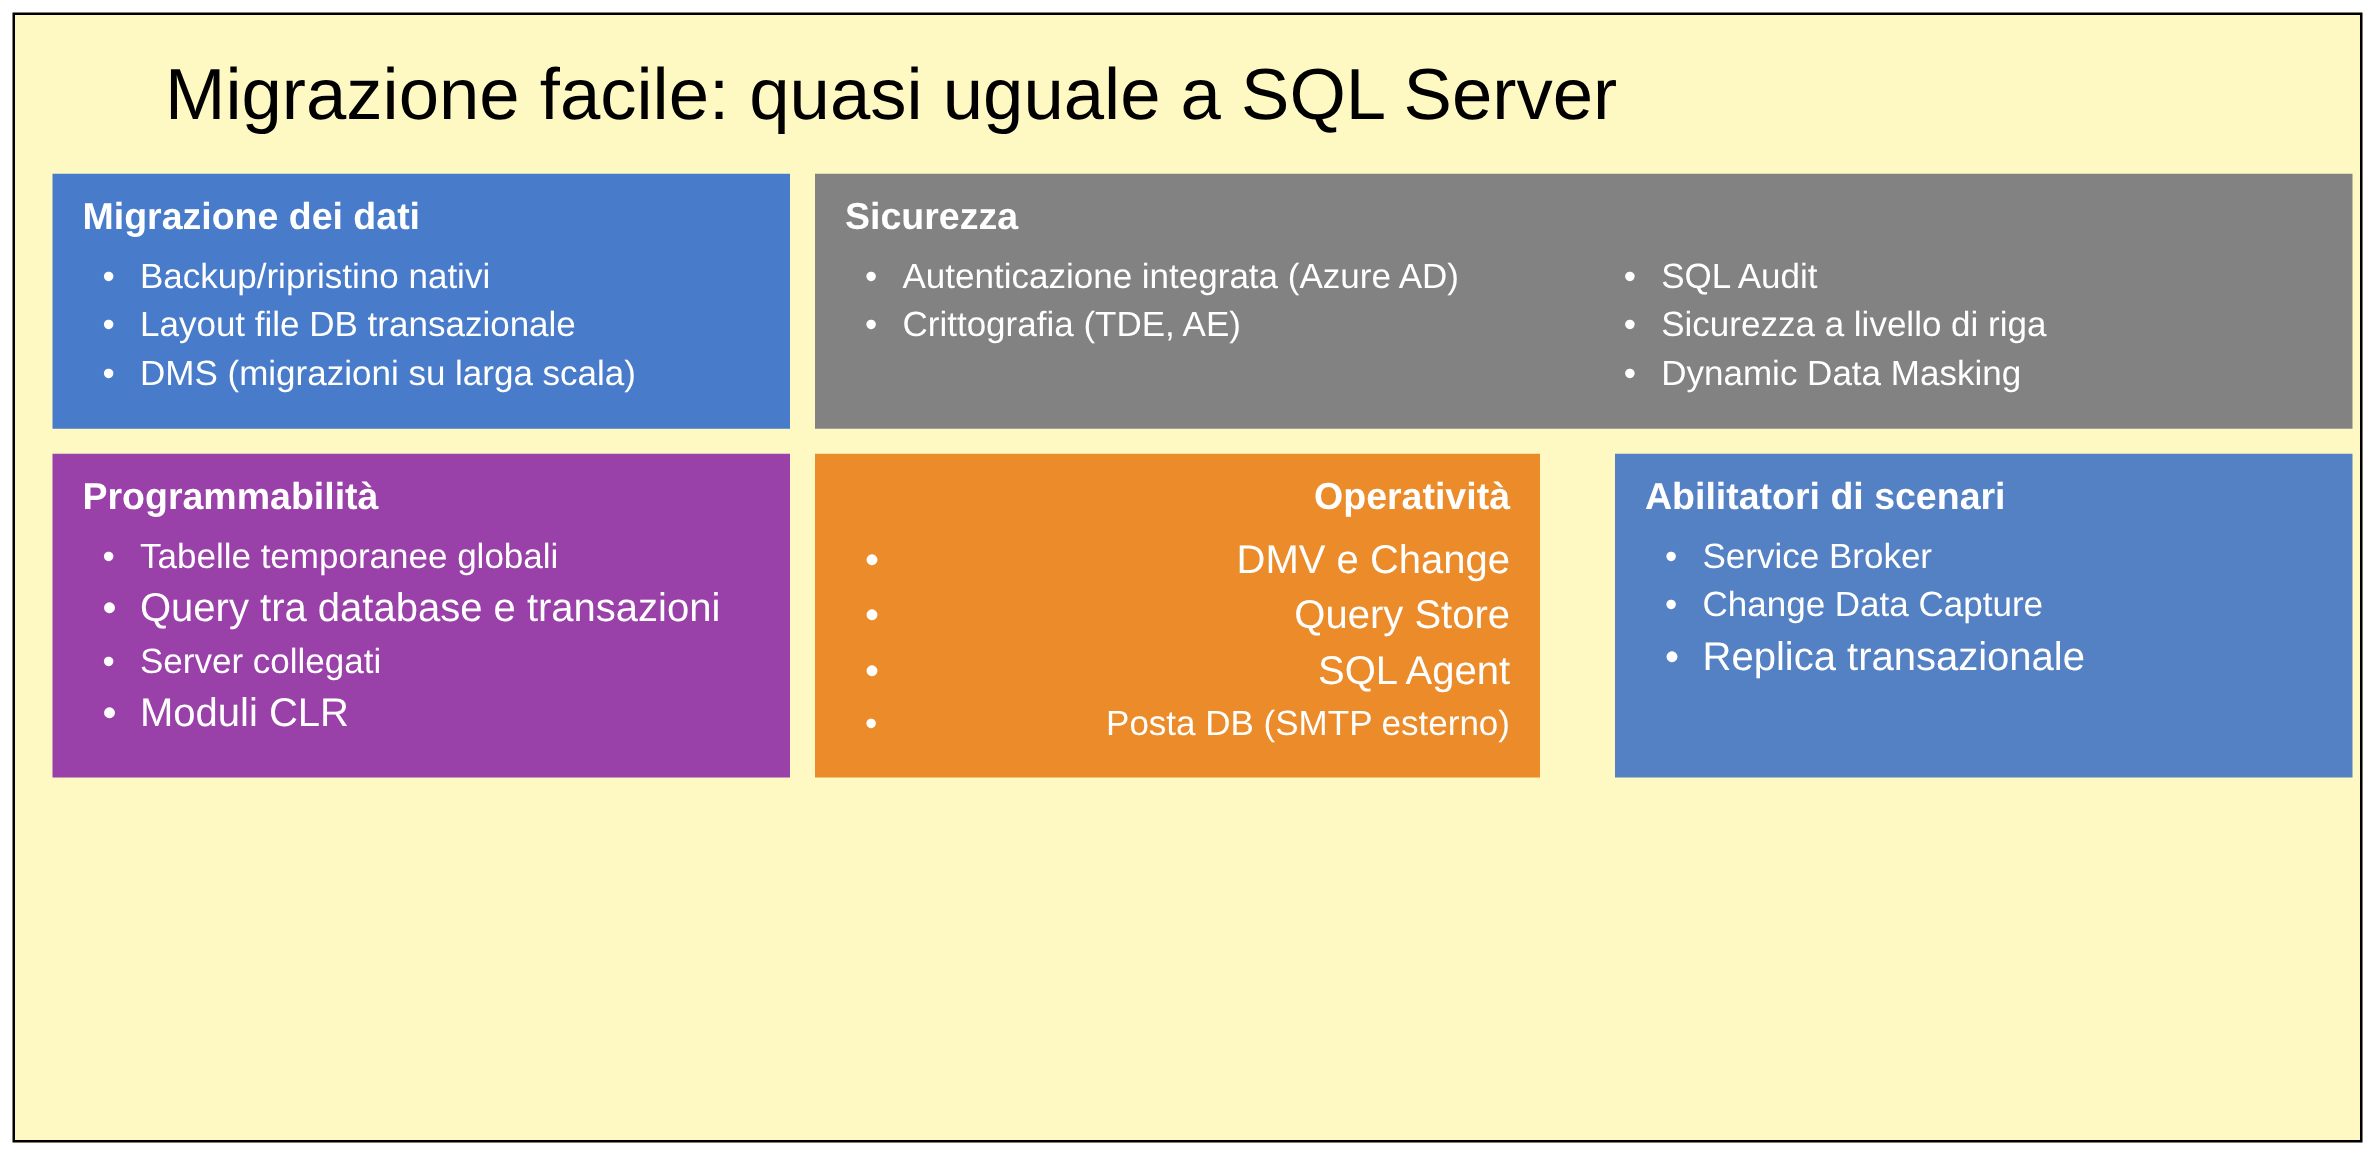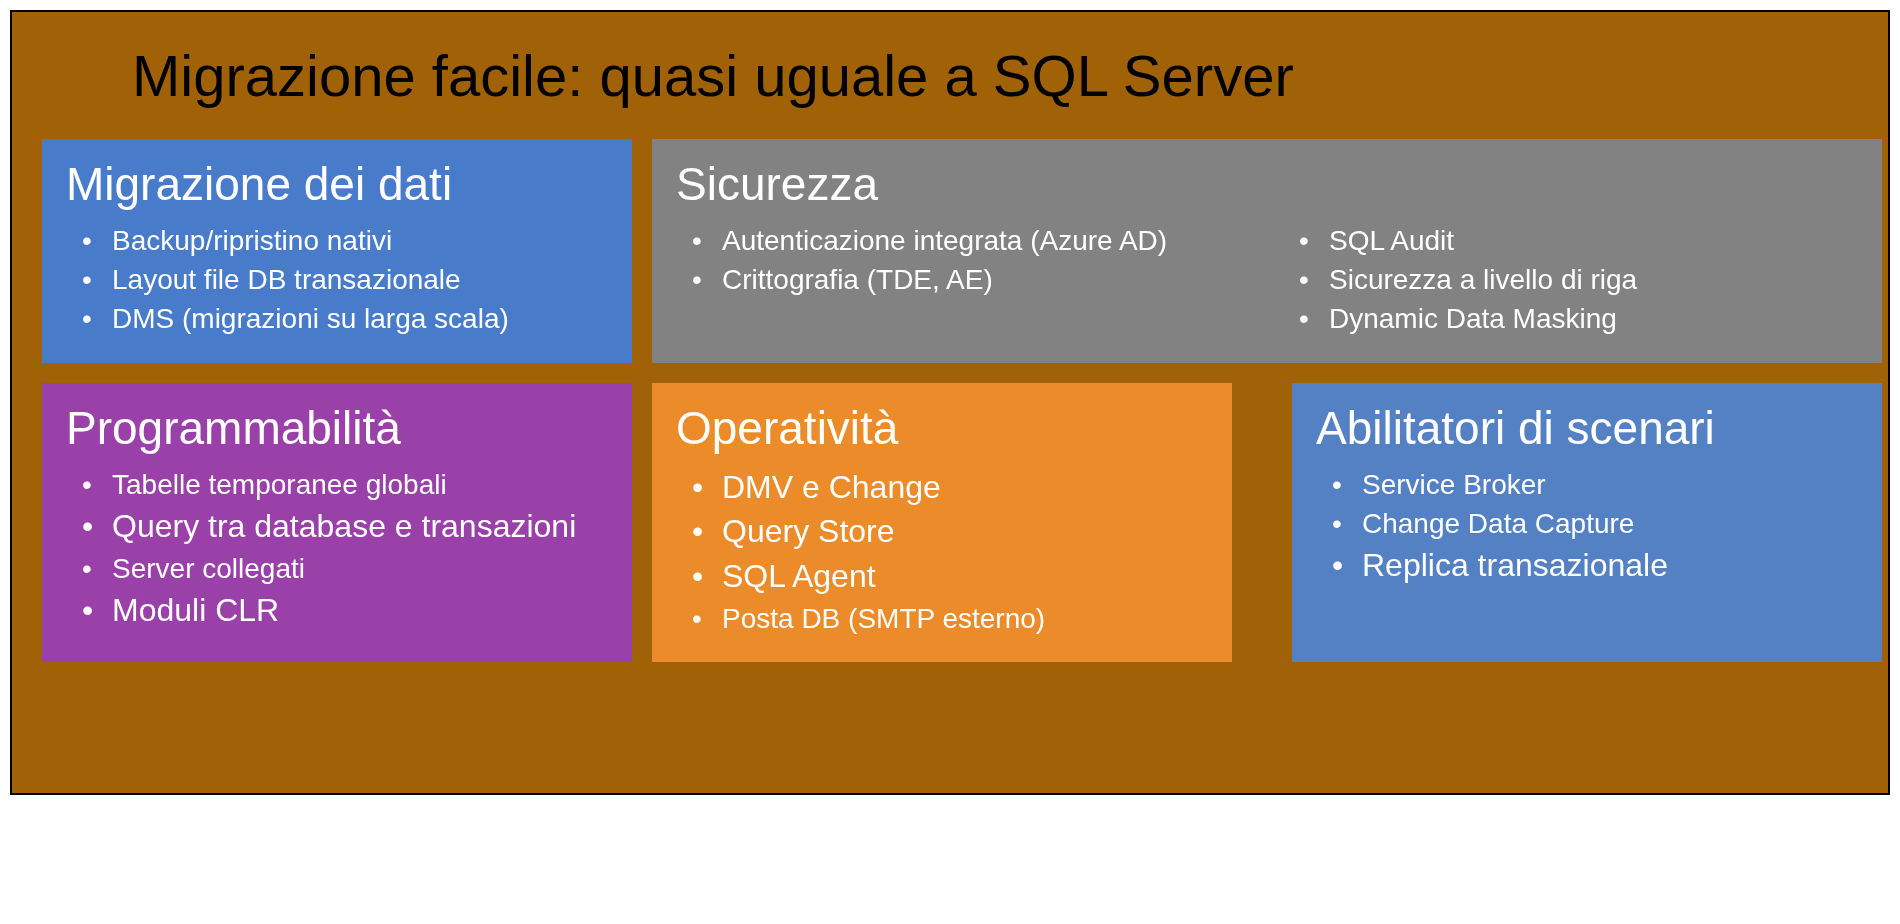--- a/index.html
+++ b/index.html
@@ -4,46 +4,46 @@
 <style>
   * { margin: 0; padding: 0; box-sizing: border-box; }
   body {
     font-family: "Segoe UI", Arial, sans-serif;
     background: #fff;
     padding: 10px;
   }
   .frame {
     border: 2px solid #000;
     width: 1880px;
-    height: 785px;
+    height: 904px;
     margin: 0 auto;
     padding: 0;
     position: relative;
-    background: #a16207;
+    background: #fef9c3;
   }
   .title {
     font-size: 58px;
     font-weight: 400;
     color: #000;
     padding: 30px 0 30px 120px;
   }
   .grid {
     display: grid;
     grid-template-columns: 590px 580px 20px 590px;
     grid-template-rows: auto auto;
     gap: 20px 20px;
     padding: 0 30px 0 30px;
   }
   .panel {
     color: #fff;
     padding: 18px 24px 24px 24px;
   }
   .panel h2 {
-    font-size: 46px;
-    font-weight: 400;
+    font-size: 30px;
+    font-weight: 700;
     margin-bottom: 10px;
   }
   .panel ul {
     list-style: none;
     padding-left: 10px;
   }
   .panel li {
     font-size: 28px;
     line-height: 1.4;
     position: relative;
@@ -55,21 +55,21 @@
     left: 6px;
     top: 0;
   }
   .panel li.big {
     font-size: 32px;
   }
   
   .blue   { background: #487bc9; }
   .gray   { background: #828282; }
   .purple { background: #9940a9; }
-  .orange { background: #eb8b29; }
+  .orange { background: #eb8b29; text-align: right; }
   .blue2  { background: #5481c4; }
 
   
   .p1 { grid-column: 1 / 2; grid-row: 1; }
   .p2 { grid-column: 2 / 5; grid-row: 1; display: flex; gap: 0; }
   
   .p3 { grid-column: 1 / 2; grid-row: 2; }
   .p4 { grid-column: 2 / 3; grid-row: 2; }
   .p5 { grid-column: 4 / 5; grid-row: 2; }
 

